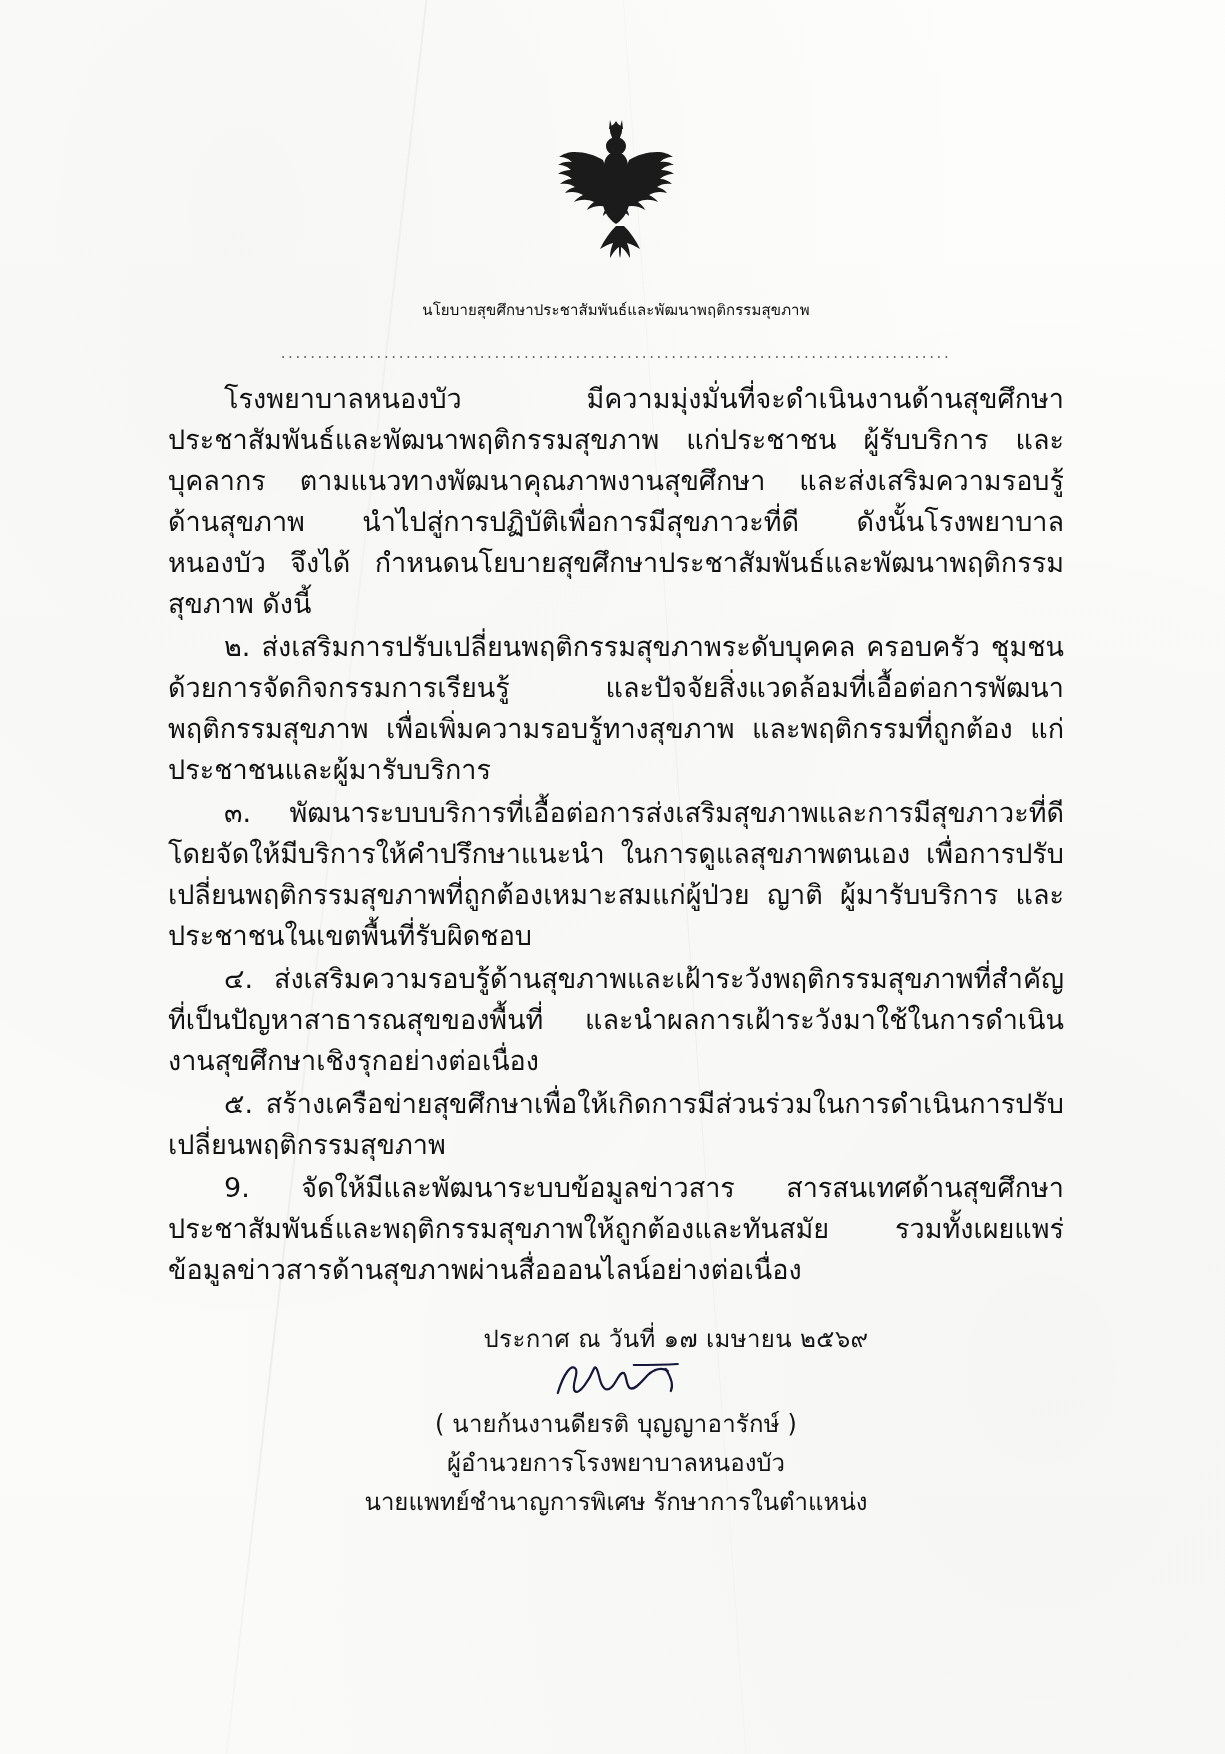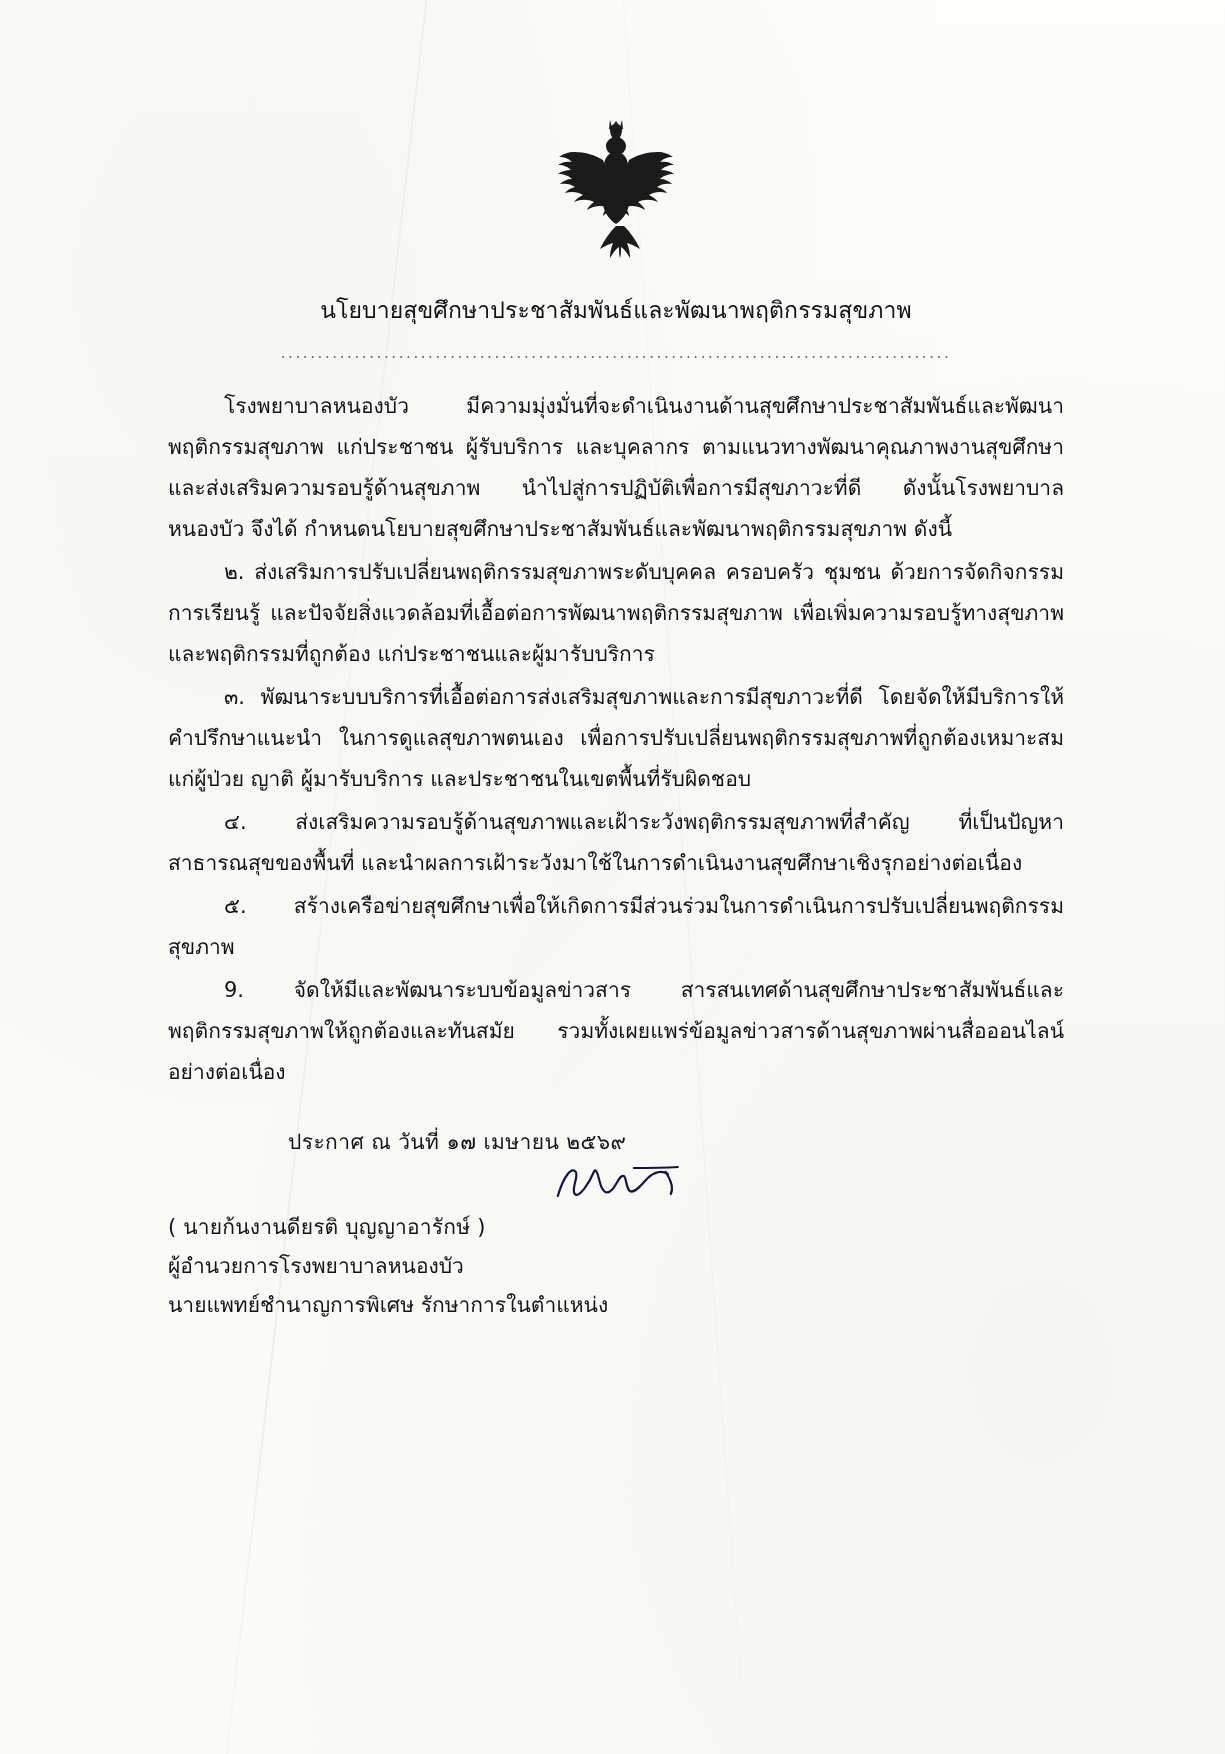--- a/index.html
+++ b/index.html
@@ -72,53 +72,53 @@
     width: 150px;
     display: block;
   }
   .emblem svg { display: block; width: 150px; height: 140px; }
 
   .title-block {
     text-align: center;
     margin-top: 34px;
   }
   .title-line {
-    font-size: 23px;
+    font-size: 15px;
     line-height: 36px;
     letter-spacing: 0.1px;
     color: #111;
   }
   .dots {
     text-align: center;
     margin-top: 16px;
     font-size: 15px;
     letter-spacing: 2.6px;
     color: #6a6a6a;
     white-space: nowrap;
     overflow: hidden;
   }
 
   .body-text {
-    margin-top: 24px;
-    font-size: 21px;
+    margin-top: 16px;
+    font-size: 27px;
     line-height: 41px;
     text-align: justify;
     text-justify: inter-word;
     color: #121212;
   }
   .para {
     margin: 0 0 2px 0;
     text-indent: 56px;
   }
   .para.item { text-indent: 56px; }
 
   .signature-block {
     margin-top: 30px;
-    text-align: left;
-    font-size: 21px;
+    text-align: center;
+    font-size: 24px;
     line-height: 39px;
   }
   .sign-date {
     padding-left: 120px;
     letter-spacing: 0.4px;
   }
   .sign-scribble {
     position: relative;
     height: 46px;
   }

